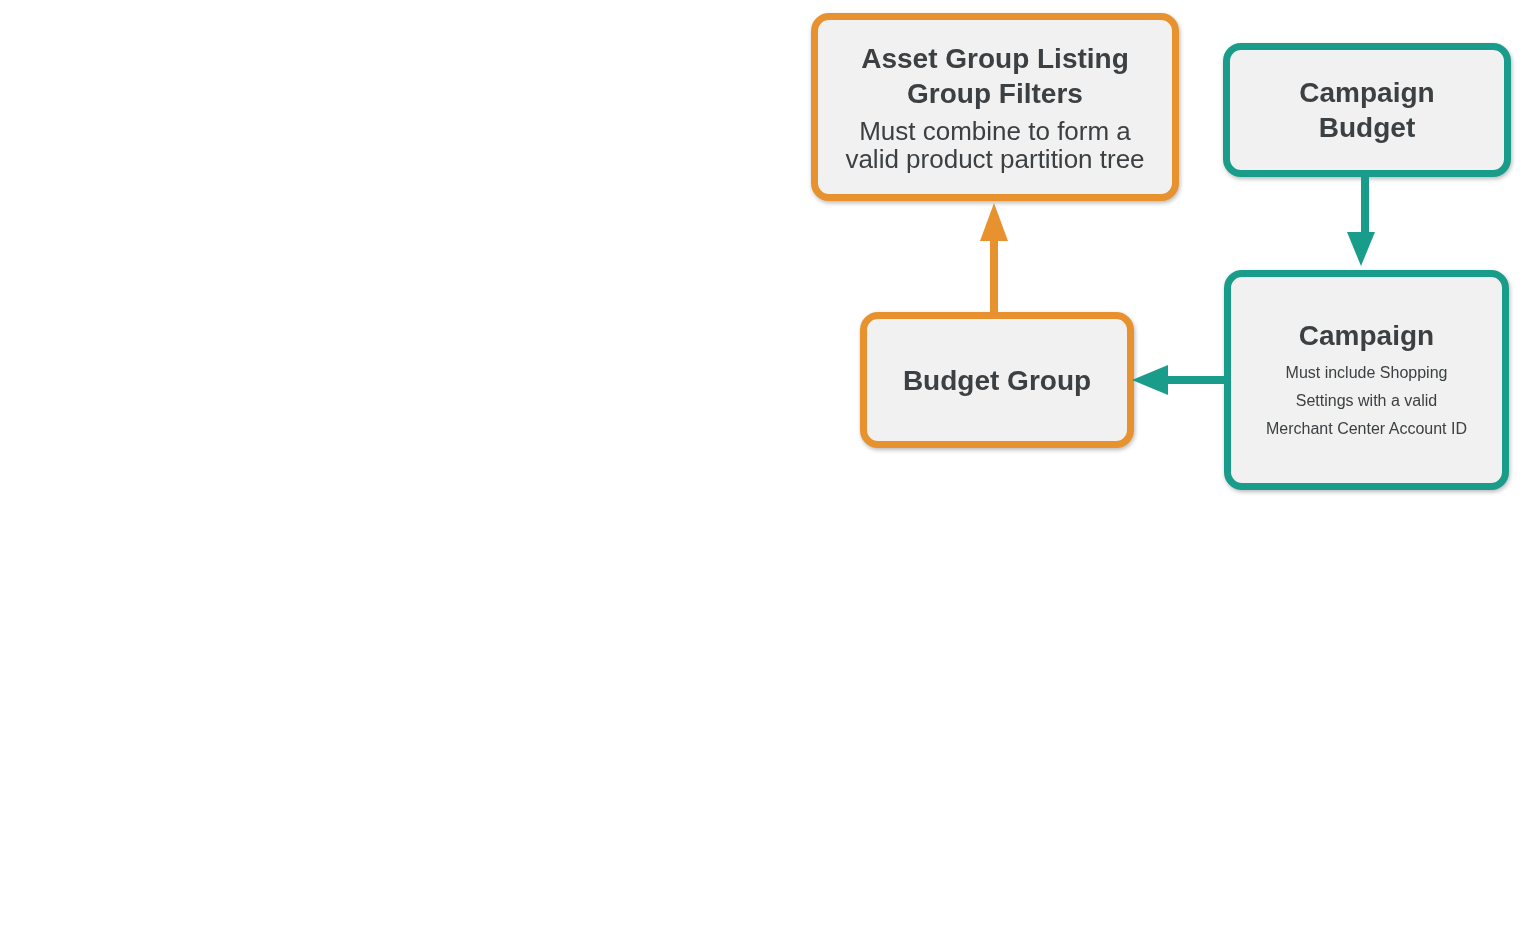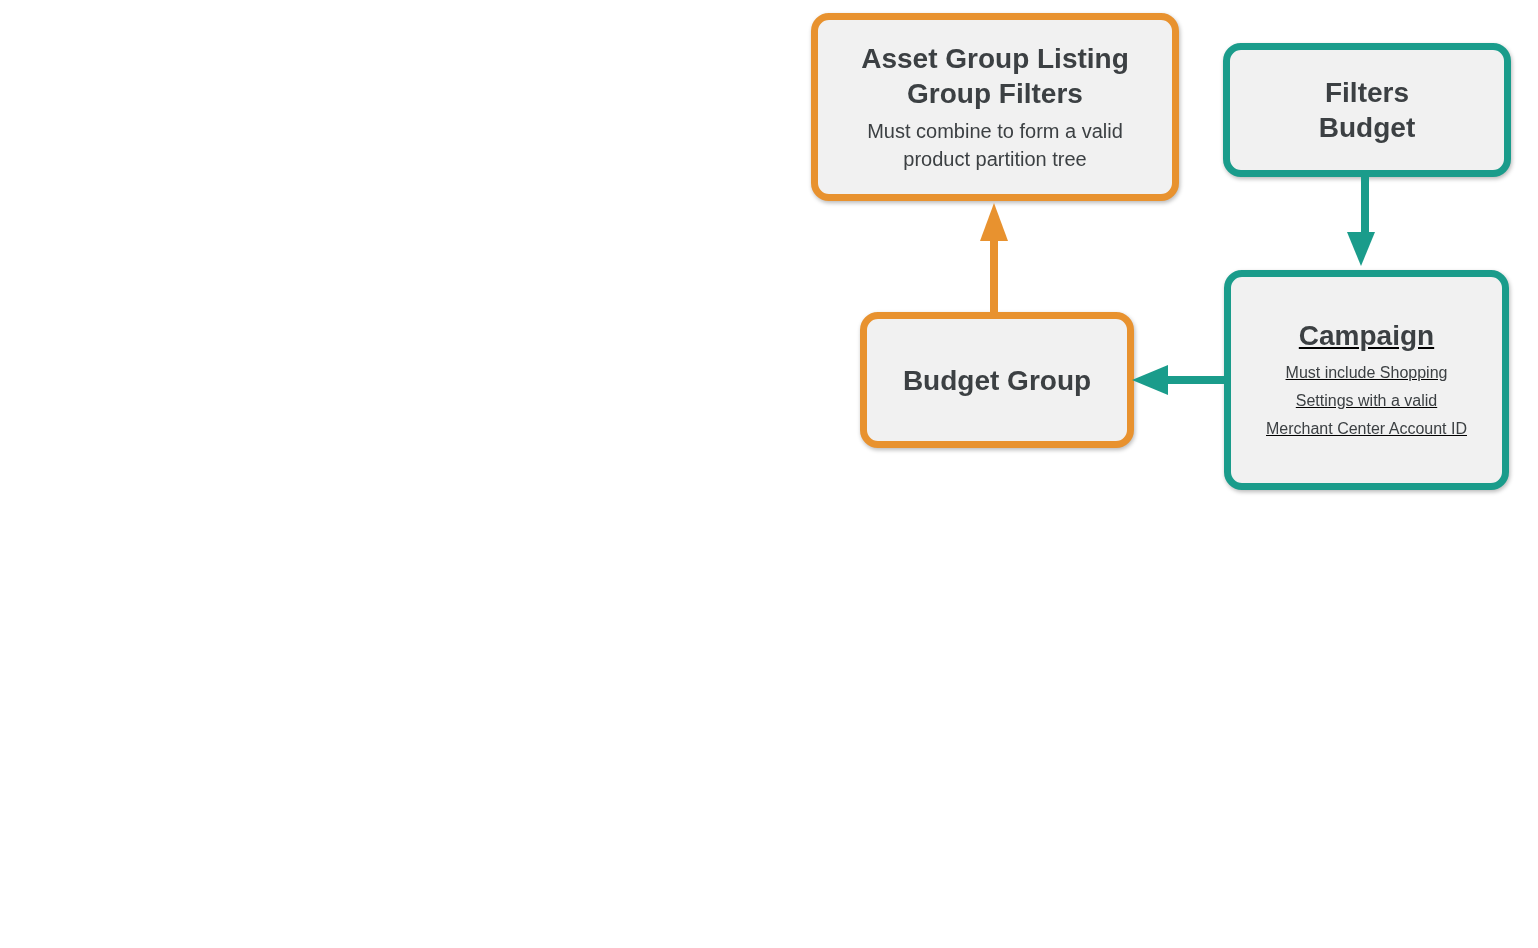--- a/index.html
+++ b/index.html
@@ -30,34 +30,34 @@
   .node.orange { border: 7px solid var(--orange, #e8922f); justify-content: center; }
   .node.teal   { border: 7px solid var(--teal, #1a9c8b); }
 
   .node-title {
     font-weight: bold;
     font-size: 28px;
     line-height: 35px;
     color: var(--title-text, #3c4043);
   }
   .node-subtitle {
-    font-size: 20px;
+    font-size: 26px;
     line-height: 28px;
     color: var(--title-text, #3c4043);
     margin-top: 6px;
   }
 
   #node-listing-filters { left: 811px; top: 13px;  width: 368px; height: 188px; }
   #node-listing-filters .node-title    { max-width: 300px; }
   #node-listing-filters .node-subtitle { max-width: 302px; }
 
   #node-campaign-budget { left: 1223px; top: 43px; width: 288px; height: 134px; }
   #node-campaign-budget .node-title { max-width: 170px; }
 
-  #node-campaign { left: 1224px; top: 270px; width: 285px; height: 220px; text-decoration: underline; }
+  #node-campaign { left: 1224px; top: 270px; width: 285px; height: 220px; }
   #node-campaign .node-subtitle { max-width: 208px; font-size: 16px; }
 
   #node-asset-group { left: 860px; top: 312px; width: 274px; height: 136px; }
 
   
   .shaft { position: absolute; }
   .shaft.orange { background: var(--orange, #e8922f); }
   .shaft.teal   { background: var(--teal, #1a9c8b); }
   .head { position: absolute; width: 0; height: 0; }
 
@@ -102,21 +102,21 @@
 <body>
 
 <div class="canvas">
 
   <div class="node orange" id="node-listing-filters">
     <div class="node-title">Asset Group Listing Group Filters</div>
     <div class="node-subtitle">Must combine to form a valid product partition tree</div>
   </div>
 
   <div class="node teal" id="node-campaign-budget">
-    <div class="node-title">Filters Budget</div>
+    <div class="node-title">Campaign Budget</div>
   </div>
 
   <div class="node teal" id="node-campaign">
     <div class="node-title">Campaign</div>
     <div class="node-subtitle">Must include Shopping Settings with a valid Merchant Center Account ID</div>
   </div>
 
   <div class="node orange" id="node-asset-group">
     <div class="node-title">Budget Group</div>
   </div>

